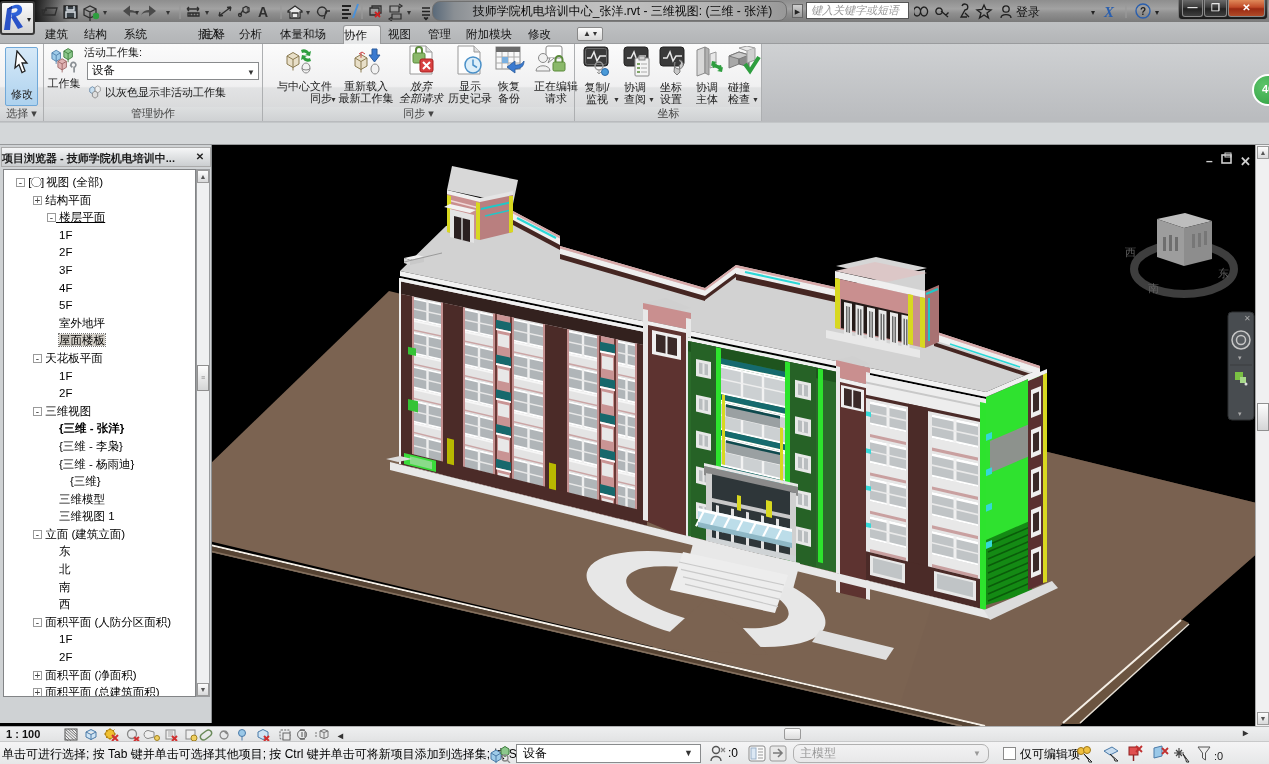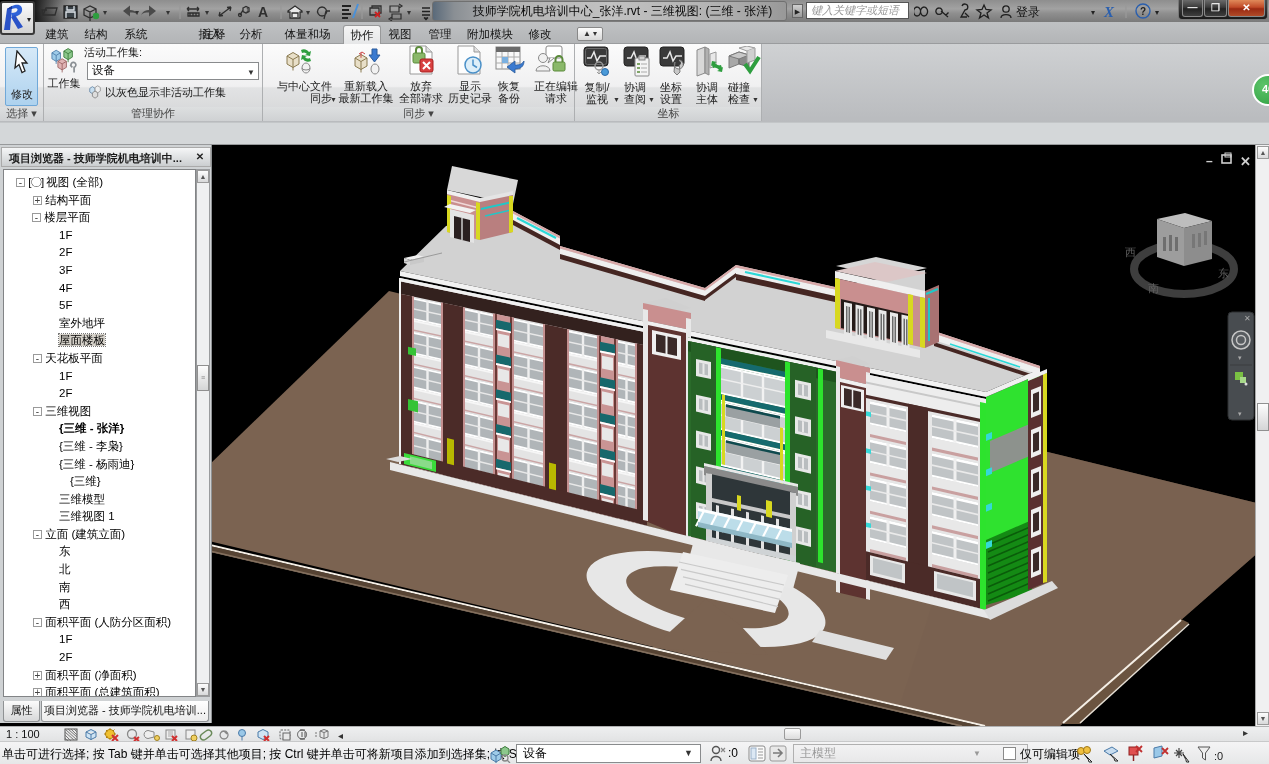--- a/index.html
+++ b/index.html
@@ -10,38 +10,38 @@
 
 #titlebar { left:0; top:0; width:1269px; height:22px;
   background:linear-gradient(to bottom,#8e8e8e 0%,#a2a2a2 40%,#8f8f8f 60%,#7a7a7a 100%); }
 #titlebar .darkleft { position:absolute; left:0; top:0; width:70px; height:22px;
   background:linear-gradient(to right,#000 0%, #101010 45%, rgba(60,60,60,0) 100%); }
 #rlogo { position:absolute; left:0px; top:1px; width:35px; height:34px;
   background:linear-gradient(to bottom,#fbfbfb 0%,#e8e8e8 50%,#d2d2d2 100%); border:2px solid #3a3a3a; border-radius:3px; z-index:5; }
 #rlogo .arr { position:absolute; right:-11px; top:8px; color:#ddd; font-size:8px; }
 .titleplate { position:absolute; left:432px; top:1px; width:355px; height:20px;
   background:linear-gradient(to right,#5a6a7a 0%,#8a8f94 6%,#b2b2b2 20%,#c2c2c2 50%,#b2b2b2 80%,#989898 100%);
-  border-radius:3px; border:1px solid #707070;
+  border-radius:8px; border:1px solid #707070;
   text-align:center; font-size:12px; color:#0a0a0a; line-height:19px; white-space:nowrap; padding-left:26px; }
 .playbtn { position:absolute; left:792px; top:4px; width:11px; height:14px; background:linear-gradient(#cfcfcf,#9a9a9a);
   border:1px solid #666; font-size:7px; color:#222; text-align:center; line-height:13px; }
 .searchbox { position:absolute; left:806px; top:2px; width:103px; height:17px; background:#fff;
   border:1px solid #555; font-size:11px; color:#999; font-style:italic; line-height:15px; padding-left:4px; }
 .winbtns { position:absolute; right:1px; top:0px; height:20px; display:flex;
   background:linear-gradient(#4a4a4a,#1a1a1a); border:1px solid #777; border-top:none; border-radius:0 0 4px 4px; padding:0 2px; }
 .winbtn { width:21px; height:17px; background:linear-gradient(to bottom,#6a6a6a 0%,#3a3a3a 45%,#222 55%,#3e3e3e 100%);
   border:1px solid #888; border-top:none; border-radius:0 0 3px 3px; margin-left:1px; color:#e8e8e8; font-size:10px;
   text-align:center; line-height:15px; font-weight:bold; }
 .winbtn.restore { width:23px; }
 .winbtn.close { width:37px; background:linear-gradient(to bottom,#e08a5a 0%,#c04a28 45%,#9a2a12 55%,#b04a28 100%); color:#fff; }
 
 
 #tabrow { left:0; top:22px; width:1269px; height:22px; background:linear-gradient(#bfc1c3,#b3b5b7);
   border-bottom:1px solid #9a9c9e; }
-.rtab { position:absolute; top:3px; height:19px; font-size:11.5px; color:#141414; text-align:center;
+.rtab { position:absolute; top:3px; height:19px; font-size:11.5px; color:#141414; 
   line-height:18px; }
 .rtab.active { background:linear-gradient(#f4f4f4,#e6e7e8); border-radius:3px 3px 0 0; border:1px solid #98999a; border-bottom:none; }
 #tabbtn { position:absolute; left:577px; top:5px; width:26px; height:14px; background:linear-gradient(#fcfcfc,#d8d8d8);
   border:1px solid #888; border-radius:2px; font-size:8px; color:#333; text-align:center; line-height:12px; }
 
 
 #ribbon { left:0; top:44px; width:1269px; height:78px;
   background:linear-gradient(to bottom,#cfd1d3 0%,#b9bbbe 100%); }
 .rpanel { position:absolute; top:0; height:77px;
   background:linear-gradient(to bottom,#fbfbfb 0%,#f0f0f1 55%,#e2e3e4 57%,#d3d4d6 100%); }
@@ -61,42 +61,42 @@
   font-size:11px; font-weight:bold; text-align:center; line-height:27px; }
 
 
 #optbar { left:0; top:122px; width:1269px; height:23px; background:#d4d7d9; border-top:1px solid #c3c6c8;
   border-bottom:1px solid #97999b; }
 
 
 #browser { left:0; top:145px; width:212px; height:578px; background:#cfd2d4; border-right:1px solid #8f9294; }
 #browser .ptitle { position:absolute; left:1px; top:2px; width:210px; height:20px;
   background:linear-gradient(to bottom,#f5f6f7,#cbced0); font-size:11px; font-weight:bold; color:#1a1a1a;
-  line-height:20px; padding-left:7px; white-space:nowrap; border:1px solid #aaa; }
+  line-height:20px; white-space:nowrap; border:1px solid #aaa; }
 #browser .px { position:absolute; right:3px; top:4px; width:16px; height:16px; font-size:10px; color:#222;
   text-align:center; line-height:15px; font-weight:bold; }
 #tree { position:absolute; left:3px; top:24px; width:193px; height:528px; background:#fff;
   border:1px solid #828486; overflow:hidden; font-size:11.5px; color:#000; padding-top:4px; }
 .ti { position:relative; height:17.6px; line-height:17.6px; white-space:nowrap; }
 .tbox { display:inline-block; width:9px; height:9px; border:1px solid #9a9a9a; background:#fff;
   font-size:10px; line-height:7px; text-align:center; vertical-align:0px; color:#444; font-weight:normal; }
 .tsel { background:#d6d2ca; outline:1px dotted #777; }
 #pvscroll { position:absolute; left:196px; top:24px; width:14px; height:528px; background:#eff0f1; border:1px solid #9a9c9e; }
 #pvscroll .sa { position:absolute; left:0px; width:12px; height:13px; background:linear-gradient(#fdfdfd,#d8d9da);
   border:1px solid #9a9a9a; color:#555; font-size:7px; text-align:center; line-height:12px; }
 #pvscroll .th { position:absolute; left:0px; top:195px; width:12px; height:26px;
   background:linear-gradient(#fdfdfd,#d4d5d6); border:1px solid #909090; color:#888; font-size:7px; text-align:center; line-height:24px; }
 #btabs { position:absolute; left:0px; top:556px; width:212px; height:22px; }
 .btab { position:absolute; top:0; height:21px; background:linear-gradient(to bottom,#fbfbfb,#d7d8d9);
   border:1px solid #8f9294; border-top:none; font-size:11px; color:#111; line-height:19px; text-align:center;
   white-space:nowrap; overflow:hidden; border-radius:0 0 3px 3px; }
 
 
 #vcbar { left:0; top:726px; width:1269px; height:15px; background:linear-gradient(#eeeff0,#e2e3e4);
-  border-top:1px solid #b0b1b2; font-size:11px; color:#111; }
+  border-top:1px solid #b0b1b2; font-size:11px; color:#111;font-weight:bold; }
 #hthumb { position:absolute; left:784px; top:1px; width:17px; height:12px; background:linear-gradient(#fafafa,#dcdcdc);
   border:1px solid #9a9a9a; border-radius:2px; }
 #vsbar { left:1255px; top:145px; width:14px; height:581px; background:#f0f0f1; border-left:1px solid #aaa; }
 #vsbar .sa { position:absolute; left:1px; width:12px; height:13px; background:linear-gradient(#fdfdfd,#d8d9da);
   border:1px solid #9a9a9a; color:#555; font-size:7px; text-align:center; line-height:12px; }
 #vsbar .th { position:absolute; left:1px; top:258px; width:12px; height:28px;
   background:linear-gradient(#fdfdfd,#d4d5d6); border:1px solid #909090; }
 
 
 #statusbar { left:0; top:741px; width:1269px; height:23px; background:linear-gradient(#f4f4f5,#e6e7e8);
@@ -263,21 +263,21 @@
     </svg>
     <div class="btnlabel" style="left:338px; top:36px; width:56px;">重新载入<br>最新工作集</div>
     <svg class="ricon" style="left:406px;top:1px;" width="30" height="30" viewBox="0 0 30 30">
       <path d="M4,1 h16 l6,6 v22 h-22 z" fill="#fdfdfd" stroke="#999"></path>
       <path d="M20,1 v6 h6" fill="#e0e0e0" stroke="#999"></path>
       <rect x="7" y="8" width="12" height="10" rx="1.5" fill="#8ab86a" stroke="#5a8a3a"></rect>
       <path d="M10,8 v-3 a3,3 0 0,1 6,0 v3" fill="none" stroke="#5a8a3a" stroke-width="2"></path>
       <rect x="14" y="14" width="13" height="13" rx="2" fill="#d84040" stroke="#a82020"></rect>
       <path d="M17,17 l7,7 M24,17 l-7,7" stroke="#fff" stroke-width="2"></path>
     </svg>
-    <div class="btnlabel" style="left:397px; top:36px; width:48px;">放弃<br>全部请求</div>
+    <div class="btnlabel" style="left:397px; top:36px; width:48px;font-style:italic;">放弃<br>全部请求</div>
     <svg class="ricon" style="left:454px;top:1px;" width="30" height="30" viewBox="0 0 30 30">
       <path d="M4,1 h16 l6,6 v22 h-22 z" fill="#fdfdfd" stroke="#999"></path>
       <path d="M20,1 v6 h6" fill="#e0e0e0" stroke="#999"></path>
       <circle cx="19" cy="20" r="8" fill="#ddeef8" stroke="#4a90c8" stroke-width="1.5"></circle>
       <path d="M19,14.5 v5.5 l4,2.5" fill="none" stroke="#4a90c8" stroke-width="1.5"></path>
     </svg>
     <div class="btnlabel" style="left:446px; top:36px; width:48px;">显示<br>历史记录</div>
     <svg class="ricon" style="left:494px;top:1px;" width="32" height="30" viewBox="0 0 32 30">
       <rect x="2" y="2" width="24" height="22" fill="#f8f8f8" stroke="#888"></rect>
       <rect x="2" y="2" width="24" height="5" fill="#6a6a6a"></rect>
@@ -991,21 +991,21 @@
     <div class="sa" style="bottom:1px;">▼</div>
     <div class="th"></div>
   </div>
 
   <div id="browser" class="abs">
     <div class="ptitle">项目浏览器 - 技师学院机电培训中...</div>
     <div class="px">✕</div>
     <div id="tree">
       <div class="ti" style="padding-left:12px;"><span class="tbox">-</span> <span style="letter-spacing:-1px;">[〇]</span> 视图 (全部)</div>
       <div class="ti" style="padding-left:29px;"><span class="tbox">+</span> 结构平面</div>
-      <div class="ti" style="padding-left:28px;"><span class="tbox">-</span> 楼层平面</div>
+      <div class="ti" style="padding-left:43px;text-decoration:underline;"><span class="tbox">-</span> 楼层平面</div>
       <div class="ti" style="padding-left:55px;">1F</div>
       <div class="ti" style="padding-left:55px;">2F</div>
       <div class="ti" style="padding-left:55px;">3F</div>
       <div class="ti" style="padding-left:55px;">4F</div>
       <div class="ti" style="padding-left:55px;">5F</div>
       <div class="ti" style="padding-left:55px;">室外地坪</div>
       <div class="ti" style="padding-left:55px;"><span class="tsel">屋面楼板</span></div>
       <div class="ti" style="padding-left:29px;"><span class="tbox">-</span> 天花板平面</div>
       <div class="ti" style="padding-left:55px;">1F</div>
       <div class="ti" style="padding-left:55px;">2F</div>
@@ -1025,24 +1025,20 @@
       <div class="ti" style="padding-left:55px;">1F</div>
       <div class="ti" style="padding-left:55px;">2F</div>
       <div class="ti" style="padding-left:29px;"><span class="tbox">+</span> 面积平面 (净面积)</div>
       <div class="ti" style="padding-left:29px;"><span class="tbox">+</span> 面积平面 (总建筑面积)</div>
     </div>
     <div id="pvscroll">
       <div class="sa" style="top:0;">▲</div>
       <div class="sa" style="bottom:0;">▼</div>
       <div class="th">≡</div>
     </div>
-    <div id="btabs">
-      <div class="btab" style="left:3px; width:37px;">属性</div>
-      <div class="btab" style="left:41px; width:168px; background:linear-gradient(#ffffff,#ececec);">项目浏览器 - 技师学院机电培训...</div>
-    </div>
   </div>
 
   <div id="vcbar" class="abs">
     <span style="position:absolute;left:6px;top:1px;">1 : 100</span>
     <svg class="abs" style="left:64px;top:1px;" width="380" height="13" viewBox="0 0 380 13">
       <g font-family="Liberation Sans">
         <rect x="1" y="1" width="12" height="11" fill="#e8e8e8" stroke="#555"></rect>
         <path d="M1,1 l12,11 M1,4 l9,8 M4,1 l9,8 M1,7 l6,6 M7,1 l6,6 M1,10 l3,3 M10,1 l3,3" stroke="#777" stroke-width="1"></path>
         <path d="M22,4 l5,-2.5 5,2.5 v5 l-5,2.5 -5,-2.5 z M22,4 l5,2.5 5,-2.5 M27,6.5 V12" fill="#cfe4f4" stroke="#4a7aa8"></path>
         <circle cx="46" cy="6" r="4.5" fill="#f0c030" stroke="#b08010"></circle>
@@ -1092,21 +1088,21 @@
       <path d="M13,3 l4,4 M17,3 l-4,4" stroke="#888" stroke-width="1.2"></path>
     </svg>
     <span style="position:absolute; left:728px; top:4px;">:0</span>
     <svg class="sbicon" style="left:748px;" width="40" height="18" viewBox="0 0 40 18">
       <rect x="1" y="1" width="16" height="15" rx="2" fill="#fbfbfb" stroke="#8a8a8a"></rect>
       <rect x="3" y="3" width="5" height="11" fill="#dce8f4" stroke="#9ab0c8"></rect>
       <path d="M10,4 h5 M10,7 h5 M10,10 h5 M10,13 h5" stroke="#999"></path>
       <rect x="22" y="1" width="16" height="15" rx="2" fill="#e8e8e8" stroke="#9a9a9a"></rect>
       <path d="M25,8 h8 M30,4 l4,4 -4,4" fill="none" stroke="#7a7a7a" stroke-width="1.6"></path>
     </svg>
-    <div class="sb-combo" style="left:793px; width:235px; background:linear-gradient(#f2f2f3,#e8e8e9); color:#9a9a9a; border-color:#b0b0b0;">主模型</div>
+    <div class="sb-combo" style="left:793px; width:196px; background:linear-gradient(#f2f2f3,#e8e8e9); color:#9a9a9a; border-color:#b0b0b0;border-radius:7px;">主模型</div>
     <span style="position:absolute; left:973px; top:7px; font-size:8px; color:#999;">▼</span>
     <div class="cbox"></div>
     <span style="position:absolute; left:1020px; top:4px;">仅可编辑项</span>
     <svg class="sbicon" style="left:1076px;" width="200" height="19" viewBox="0 0 200 19">
       <g font-family="Liberation Sans">
         <circle cx="5" cy="6" r="3.5" fill="#f0c040" stroke="#a07818"></circle>
         <circle cx="11" cy="5" r="3.5" fill="#f0c040" stroke="#a07818"></circle>
         <path d="M8,9 L16,17 L13,17 L12.3,14.5 Z" fill="#fff" stroke="#222" stroke-width="1"></path>
         <path d="M28,6 l8,-4 6,4 -8,4 z" fill="#c8ddf0" stroke="#4a7aa8"></path>
         <path d="M31,12 L39,19 L36,19 L35,16.5 Z" fill="#fff" stroke="#222" stroke-width="1" transform="translate(3,-3)"></path>

